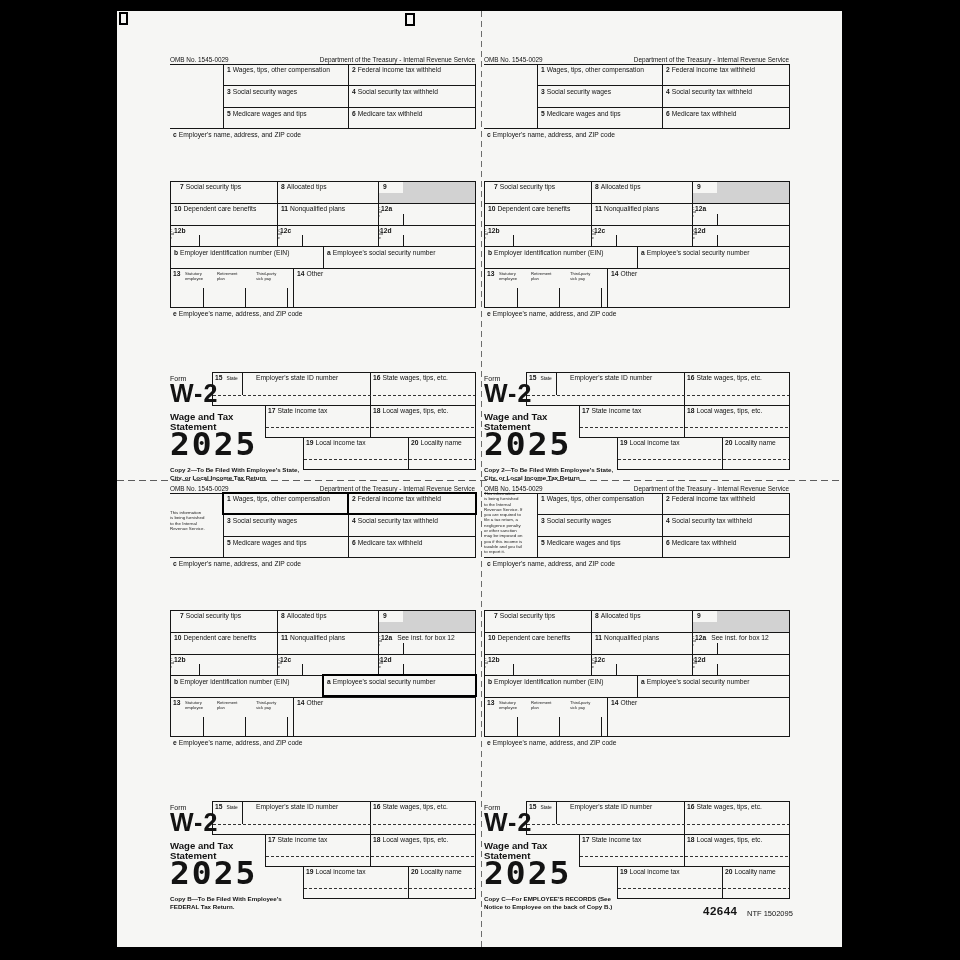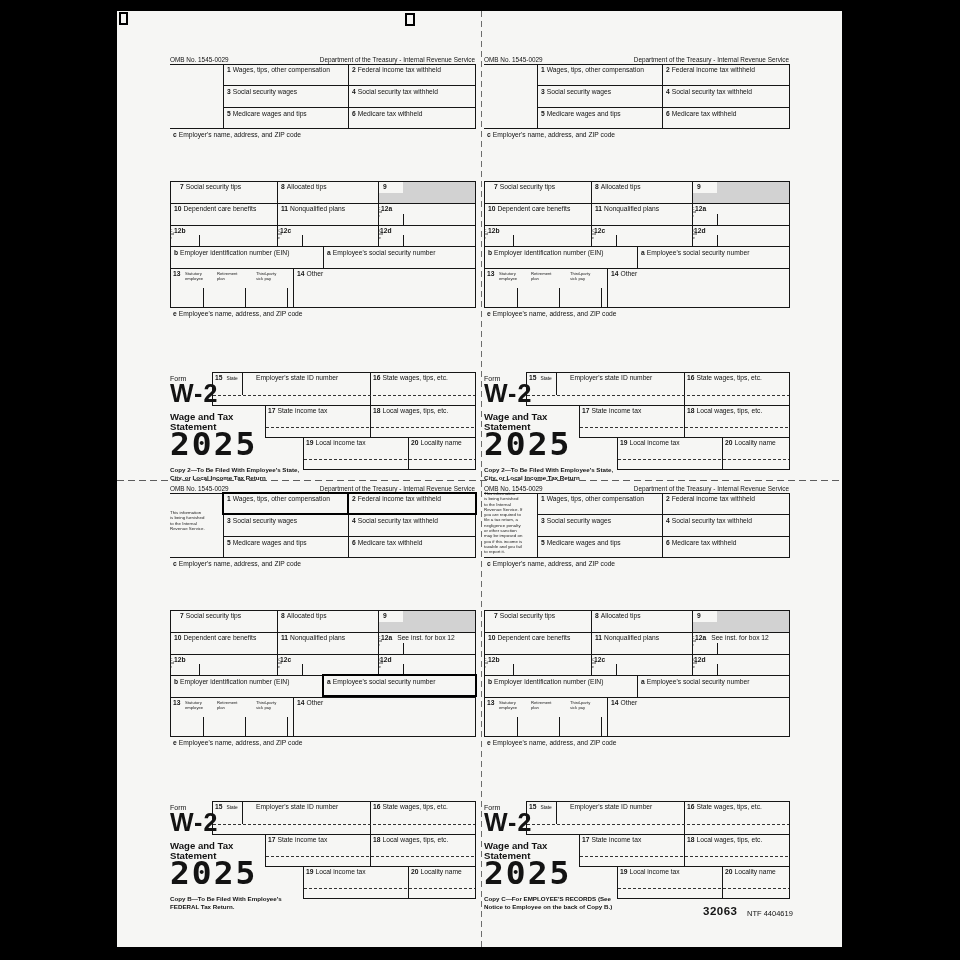--- a/index.html
+++ b/index.html
@@ -65,22 +65,22 @@
 </style>
 </head>
 <body>
 
 <div id="screen">
   <div class="paper">
     <div class="mark mark1"></div>
     <div class="mark mark2"></div>
     <div class="sep-v"></div>
     <div class="sep-h"></div>
-    <span class="footer-code">32063</span>
-    <span class="footer-ntf">NTF 4404619</span>
+    <span class="footer-code">42644</span>
+    <span class="footer-ntf">NTF 1502095</span>
   <div class="w2 form--copy2 pos--top-left">
     <span class="t omb">OMB No. 1545-0029</span>
     <span class="t dept">Department of the Treasury - Internal Revenue Service</span>
 
     <div class="ln" style="left:0;top:11px;width:306px;height:1px"></div>
     <div class="ln" style="left:53px;top:32px;width:253px;height:1px"></div>
     <div class="ln" style="left:53px;top:54px;width:253px;height:1px"></div>
     <div class="ln" style="left:0;top:75px;width:306px;height:1px"></div>
     <div class="ln" style="left:53px;top:11px;width:1px;height:64px"></div>
     <div class="ln" style="left:178px;top:11px;width:1px;height:64px"></div>

